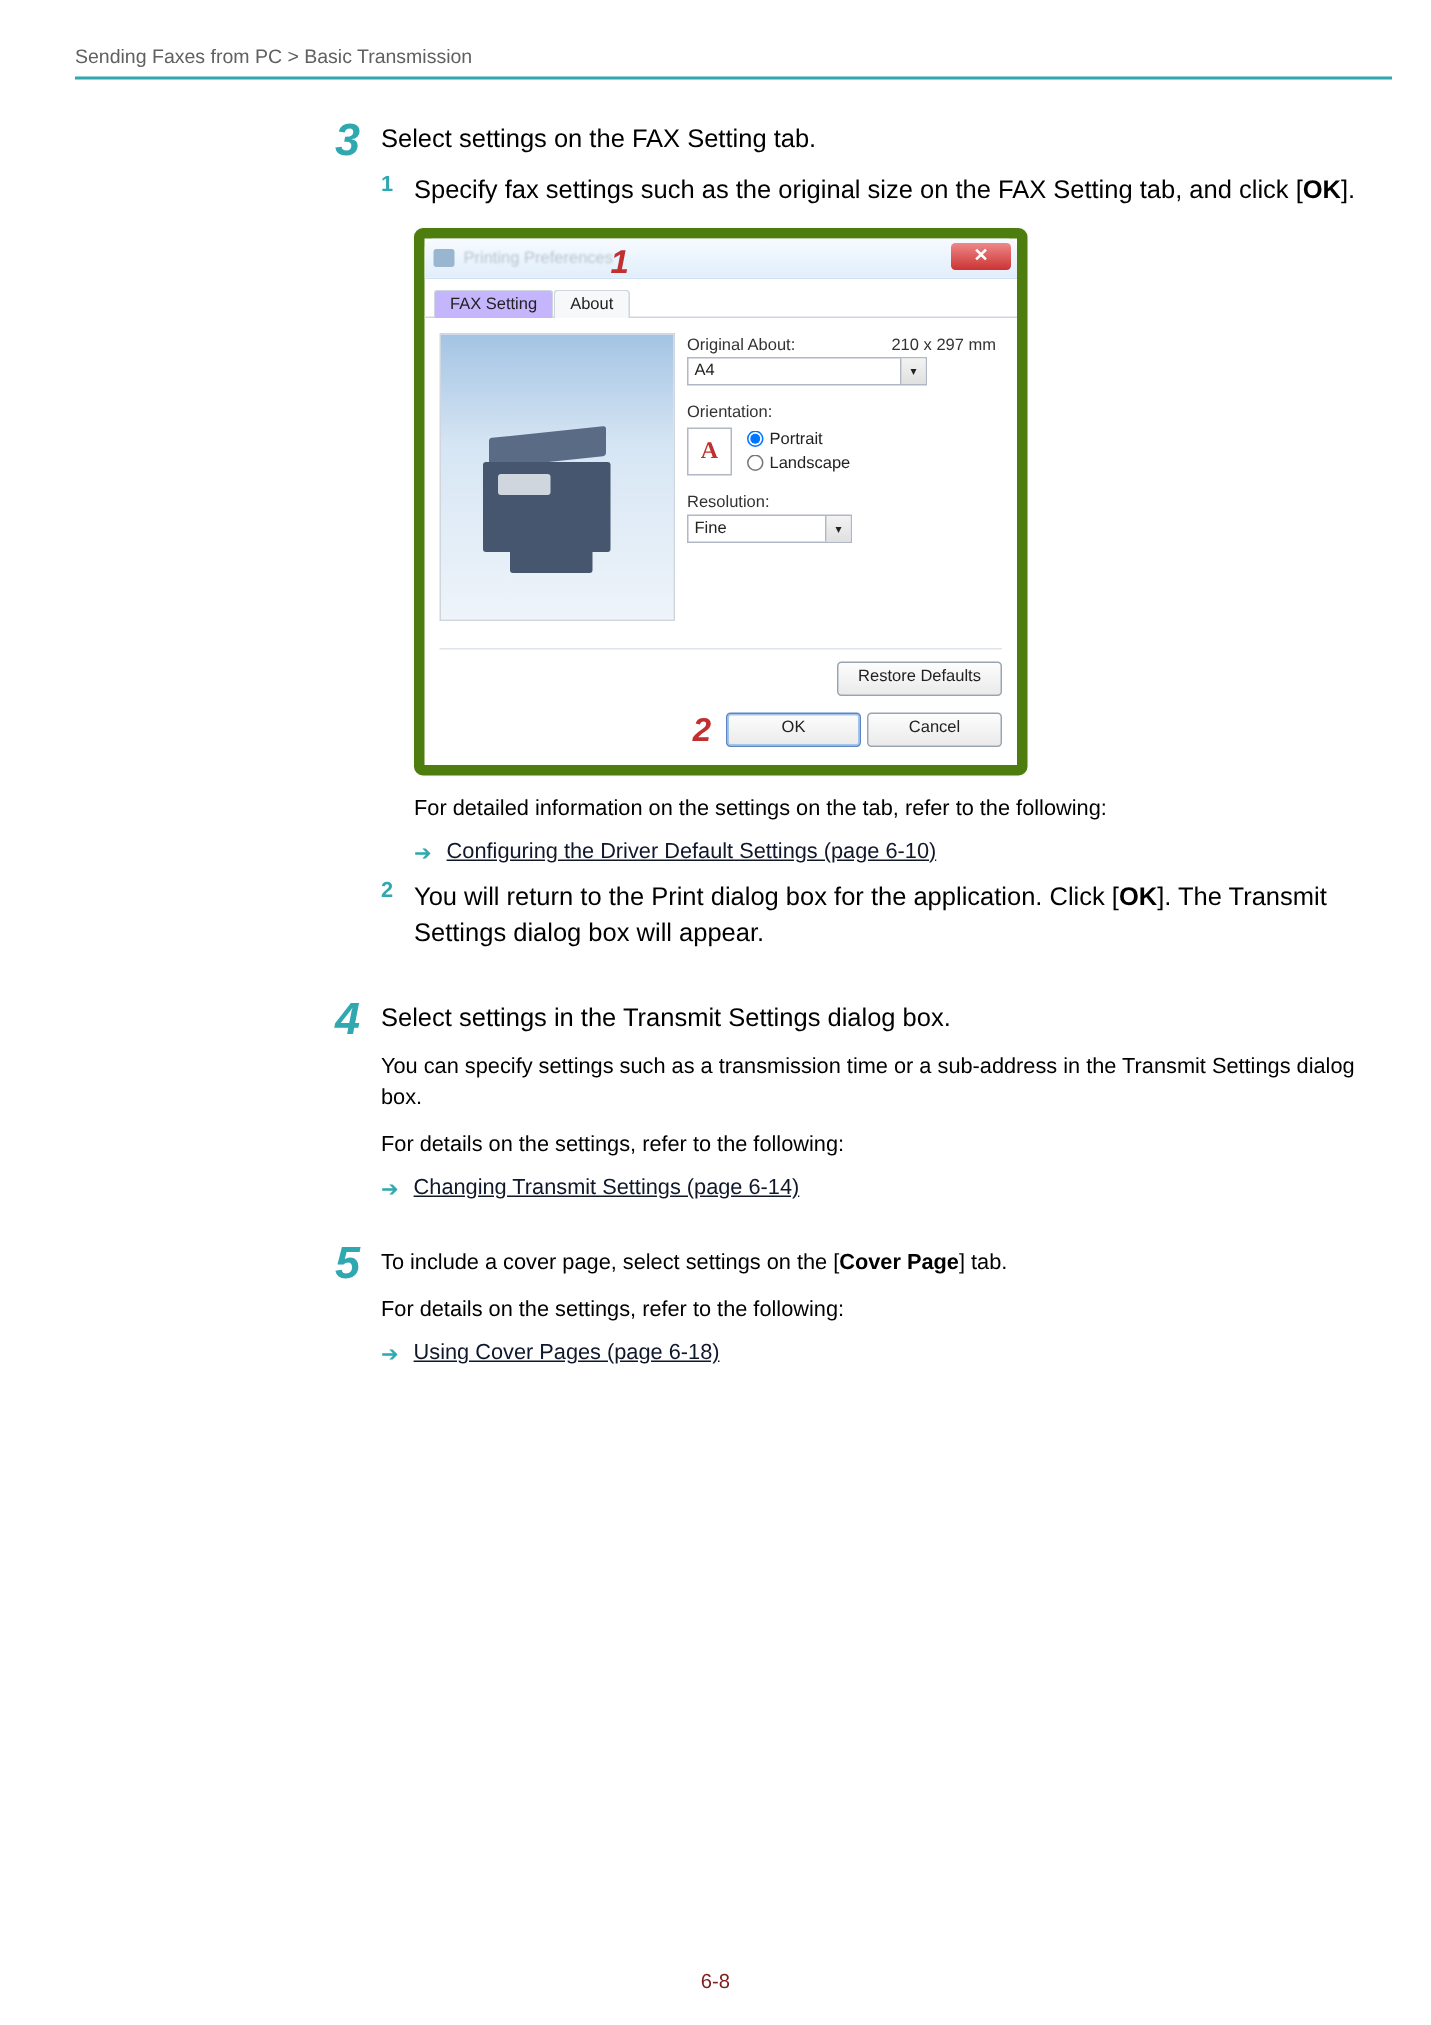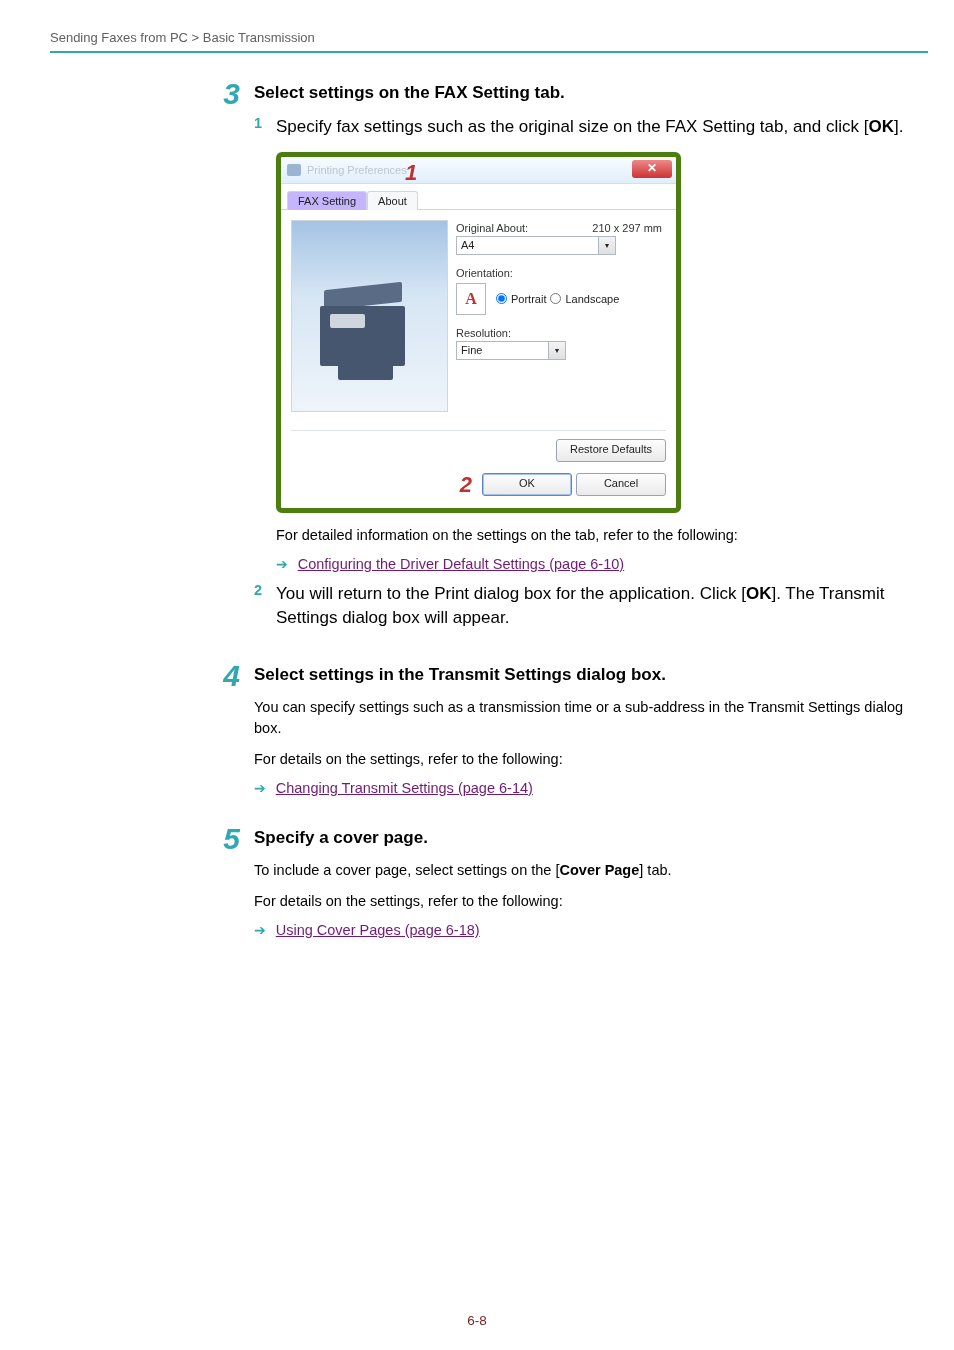--- a/index.html
+++ b/index.html
@@ -43,21 +43,21 @@
     font-style: italic;
     color: #2fa8b0;
     line-height: 1;
     margin-top: -4px;
   }
   .sec-body {
     flex: 1;
   }
   .sec-title {
     font-size: 17px;
-    font-weight: bold;
+    font-weight: normal;
     margin: 0 0 12px 0;
   }
   .body-text {
     font-size: 14.5px;
     line-height: 1.45;
     margin: 0 0 10px 0;
   }
   .sub-item {
     display: flex;
     align-items: flex-start;
@@ -80,29 +80,29 @@
     margin: 6px 0 10px 22px;
     font-size: 14.5px;
   }
   .link-row.noindent { margin-left: 0; }
   .arrow-icon {
     color: #2fa8b0;
     font-size: 14px;
     margin-right: 10px;
   }
   .link-text {
-    color: #701a75;
+    color: #0f172a;
     text-decoration: underline;
   }
   .bold { font-weight: bold; }
 
   
   .dialog {
     width: 395px;
-    border: 5px solid #4d7c0f;
+    border: 7px solid #4d7c0f;
     border-radius: 6px;
     margin: 12px 0 12px 22px;
     background: #fff;
     font-size: 11px;
     color: #222;
     box-shadow: 0 0 0 1px rgba(0,0,0,0.02);
   }
   .dialog-titlebar {
     height: 26px;
     border-top-left-radius: 6px;
@@ -244,21 +244,21 @@
     border:1px solid #b0b8c4;
     background:#fff;
     display:flex;
     align-items:center;
     justify-content:center;
     font-size:16px;
     color:#c03030;
     font-family: Georgia, serif;
     font-weight:bold;
   }
-  .radio-col { display:flex; flex-direction:row; gap:4px; font-size:11px;}
+  .radio-col { display:flex; flex-direction:column; gap:4px; font-size:11px;}
   .radio-col label { display:flex; align-items:center; gap:4px; }
   .radio-col input { margin:0; width:11px; height:11px; }
   .dialog-footer {
     padding: 8px 10px 10px 10px;
   }
   .dialog-footer .row1 {
     display:flex; justify-content:flex-end; border-top:1px solid #dfe4ea; padding-top:8px;
   }
   .dialog-footer .row2 {
     display:flex; justify-content:flex-end; gap:4px; margin-top:10px;
@@ -416,21 +416,20 @@
       <div class="link-row noindent">
         <span class="arrow-icon">➔</span>
         <a class="link-text" href="#">Changing Transmit Settings (page 6-14)</a>
       </div>
     </div>
   </div>
 
   <div class="section" style="margin-left:140px; margin-top:22px;">
     <div class="sec-num">5</div>
     <div class="sec-body">
-      <div class="sec-title">Specify a cover page.</div>
       <div class="body-text">
         <span>To include a cover page, select settings on the [</span><span class="bold">Cover Page</span><span>] tab.</span>
       </div>
       <div class="body-text">For details on the settings, refer to the following:</div>
       <div class="link-row noindent">
         <span class="arrow-icon">➔</span>
         <a class="link-text" href="#">Using Cover Pages (page 6-18)</a>
       </div>
     </div>
   </div>

